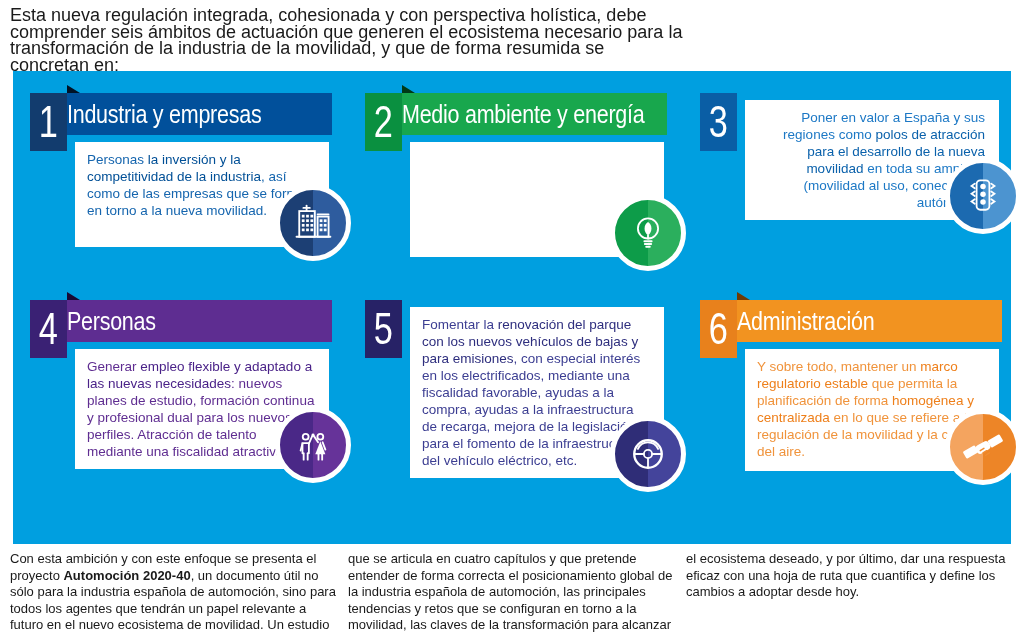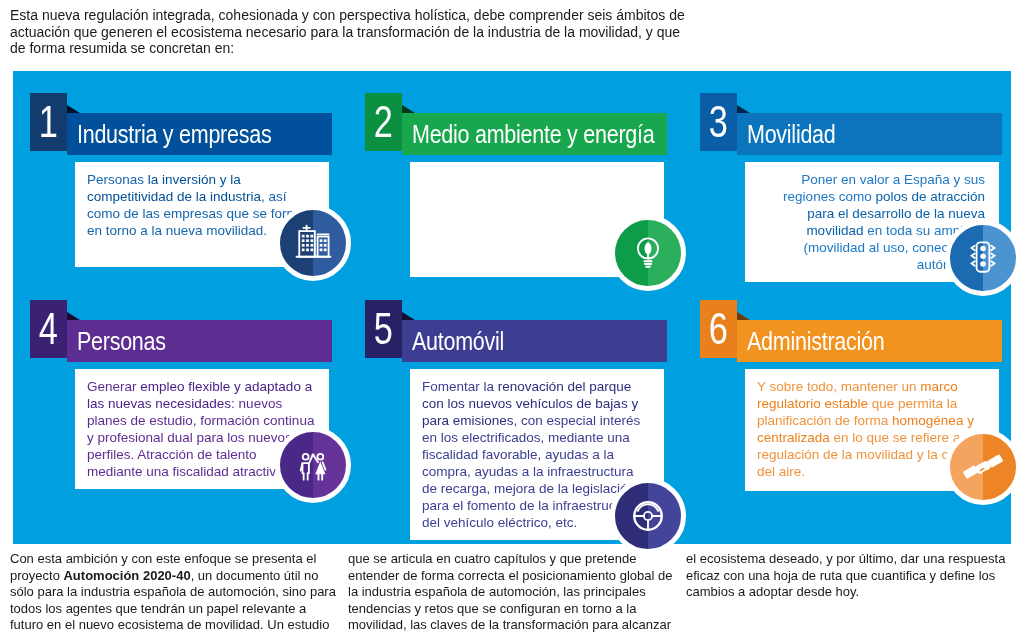--- a/index.html
+++ b/index.html
@@ -1,36 +1,36 @@
 <!DOCTYPE html>
 <html><head>
 <meta charset="utf-8">
 <style>
   * { margin:0; padding:0; box-sizing:border-box; }
   html,body { width:1024px; height:644px; background:#ffffff; font-family:"Liberation Sans", sans-serif; position:relative; overflow:hidden; }
 
-  .intro { position:absolute; left:10px; top:7px; width:678px; font-size:14px; line-height:16.5px; color:#1a1a1a; }
+  .intro { position:absolute; left:10px; top:7px; width:678px; font-size:18px; line-height:16.5px; color:#1a1a1a; }
 
   .panel { position:absolute; left:13px; top:71px; width:998px; height:473px; background:#009FE0; }
 
   .card { position:absolute; width:302px; }
   .card.pos1 { left:17px;  top:22px; }
   .card.pos2 { left:352px; top:22px; }
   .card.pos3 { left:687px; top:22px; }
   .card.pos4 { left:17px;  top:229px; }
   .card.pos5 { left:352px; top:229px; }
   .card.pos6 { left:687px; top:229px; }
 
   .tab { position:absolute; left:0; top:0; width:37px; height:58px; background:var(--tab);
          display:flex; align-items:center; justify-content:center; z-index:2; }
   .tab .num { color:#fff; font-size:44px; font-weight:300; line-height:1;
               display:inline-block; transform:scaleX(0.78); transform-origin:center; }
 
-  .band { position:relative; margin-left:37px; margin-top:20px; height:42px; background:var(--band);
-          display:flex; align-items:center; padding-left:10px; }
+  .band { position:relative; margin-left:37px; margin-top:0; height:42px; background:var(--band);
+          display:flex; align-items:center; padding-left:0; }
   .band::before { content:""; position:absolute; left:0; top:-8px; width:0; height:0;
                   border-bottom:8px solid var(--fold); border-right:13px solid transparent; }
   .band .title { color:#fff; font-size:25px; font-weight:300; white-space:nowrap; letter-spacing:-0.3px;
                  display:inline-block; transform:scaleX(0.86); transform-origin:left center; }
 
   .cbody { position:relative; margin-left:45px; margin-right:3px; margin-top:7px; background:#fff;
            padding:9px 14px 9px 12px; font-size:13.5px; line-height:17px; color:var(--text); }
   .cbody strong { color:var(--strong); font-weight:normal; }
   .pos1 .cbody { min-height:105px; }
   .pos2 .cbody { min-height:115px; }
@@ -118,23 +118,20 @@
           <line class="ln" x1="22" y1="39" x2="26" y2="39"></line>
         </svg>
       </div>
     </div>
   </div>
 
   <div class="card pos3" style="--tab: #0A5EA5; --band: #0C74BC; --fold: #00264C; --text: #1C78C5; --strong: #0A61AB; --circleL: #1C6AB0; --circleR: #4C94D0;">
     <div class="tab">
         <span class="num">3</span>
       </div>
-    <div class="band">
-        <span class="title">Movilidad</span>
-      </div>
     <div class="cbody">
       <span><span>Poner en valor a España y sus regiones como </span><strong>polos de atracción para el desarrollo de la nueva movilidad</strong><span> en toda su amplitud (movilidad al uso, conectada y autónoma).</span></span>
       <div class="icon-circle">
         <svg viewBox="0 0 48 48" aria-hidden="true">
           <rect class="ln" x="17" y="7" width="14" height="32" rx="4"></rect>
           <circle class="fw" cx="24" cy="13.5" r="3"></circle>
           <circle class="fw" cx="24" cy="22" r="3"></circle>
           <circle class="fw" cx="24" cy="30.5" r="3"></circle>
           <path class="ln" d="M15 10.5 L11.5 13 L15 15.5"></path>
           <path class="ln" d="M15 19 L11.5 21.5 L15 24"></path>
@@ -173,23 +170,20 @@
           <circle class="fw" cx="24" cy="13" r="1.6"></circle>
         </svg>
       </div>
     </div>
   </div>
 
   <div class="card pos5" style="--tab: #272266; --band: #3D3D92; --fold: #0F0E33; --text: #3C3E92; --strong: #2E2E7E; --circleL: #2F2D77; --circleR: #44449B;">
     <div class="tab">
         <span class="num">5</span>
       </div>
-    <div class="band">
-        <span class="title">Automóvil</span>
-      </div>
     <div class="cbody">
       <span><span>Fomentar la </span><strong>renovación del parque con los nuevos vehículos de bajas y para emisiones</strong><span>, con especial interés en los electrificados, mediante una fiscalidad favorable, ayudas a la compra, ayudas a la infraestructura de recarga, mejora de la legislación para el fomento de la infraestructura del vehículo eléctrico, etc.</span></span>
       <div class="icon-circle">
         <svg viewBox="0 0 48 48" aria-hidden="true">
           <circle class="ln" cx="24" cy="24" r="15" style="stroke-width:2.6"></circle>
           <circle class="ln" cx="24" cy="24" r="4.5"></circle>
           <line class="ln" x1="9.5" y1="24" x2="19.5" y2="24"></line>
           <line class="ln" x1="28.5" y1="24" x2="38.5" y2="24"></line>
           <line class="ln" x1="24" y1="28.5" x2="24" y2="38.5"></line>
           <path class="ln" d="M13 18.5 A12 12 0 0 1 35 18.5"></path>

